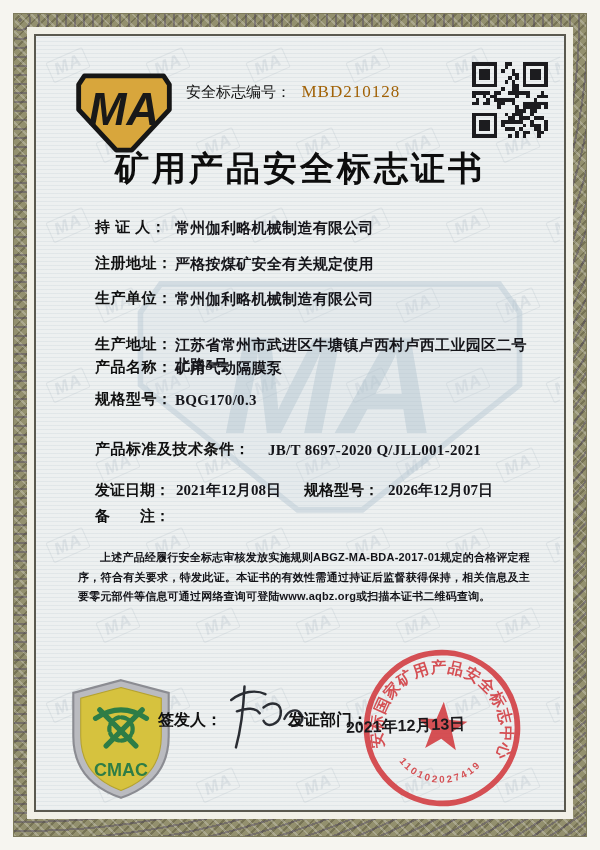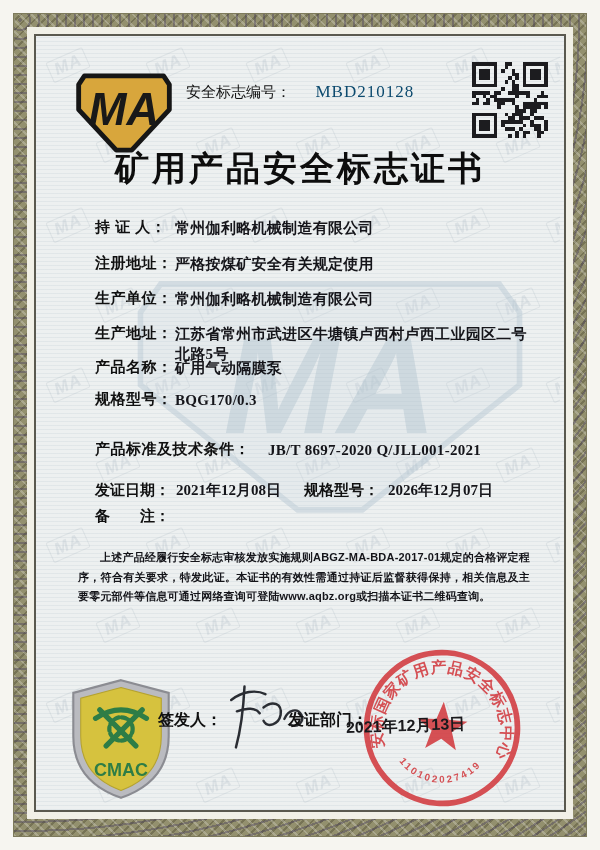--- a/index.html
+++ b/index.html
@@ -34,21 +34,21 @@
     position:absolute;display:inline-block;transform:rotate(-24deg);
     font-weight:bold;font-style:italic;font-size:17px;letter-spacing:1px;
     color:rgba(150,166,180,.20);border:1px solid rgba(150,166,180,.18);
     padding:0 5px;border-radius:2px;
   }
   .ghost-ma{position:absolute;left:125px;top:272px;width:410px;height:250px;opacity:.55;pointer-events:none;}
   
   .ma-logo{position:absolute;left:74px;top:72px;width:100px;height:82px;}
   .certno{position:absolute;left:186px;top:82px;white-space:nowrap;}
   .certno .lbl{font-size:15px;color:#141414;font-weight:500;}
-  .certno .val{font-family:"Liberation Serif","DejaVu Serif",serif;font-size:17px;color:#0c4a6e;letter-spacing:1px;margin-left:20px;}
+  .certno .val{font-family:"Liberation Serif","DejaVu Serif",serif;font-size:17px;color:#a16207;letter-spacing:1px;margin-left:6px;}
   .qr-box{position:absolute;left:472px;top:62px;width:76px;height:76px;}
   .title{
     position:absolute;left:0;right:0;top:146px;text-align:center;
     font-family:"Liberation Serif","DejaVu Serif",serif;
     font-size:34px;font-weight:bold;color:#0d0d0d;letter-spacing:3px;
   }
   
   .row{position:absolute;left:95px;right:58px;display:flex;align-items:flex-start;}
   .row .lbl{flex:0 0 80px;font-size:15px;font-weight:600;color:#101010;white-space:nowrap;letter-spacing:.5px;}
   .row .val{
@@ -386,21 +386,21 @@
     <span class="val">常州伽利略机械制造有限公司</span>
   </div>
   <div class="row" style="top:254px">
     <span class="lbl">注册地址：</span>
     <span class="val">严格按煤矿安全有关规定使用</span>
   </div>
   <div class="row" style="top:289px">
     <span class="lbl">生产单位：</span>
     <span class="val">常州伽利略机械制造有限公司</span>
   </div>
-  <div class="row" style="top:324px">
+  <div class="row" style="top:335px">
     <span class="lbl">生产地址：</span>
     <span class="val" style="max-width:362px">江苏省常州市武进区牛塘镇卢西村卢西工业园区二号北路5号</span>
   </div>
   <div class="row" style="top:358px">
     <span class="lbl">产品名称：</span>
     <span class="val">矿用气动隔膜泵</span>
   </div>
   <div class="row" style="top:390px">
     <span class="lbl">规格型号：</span>
     <span class="val">BQG170/0.3</span>

